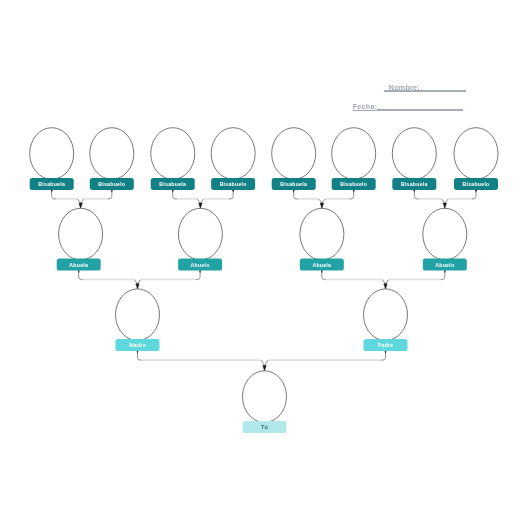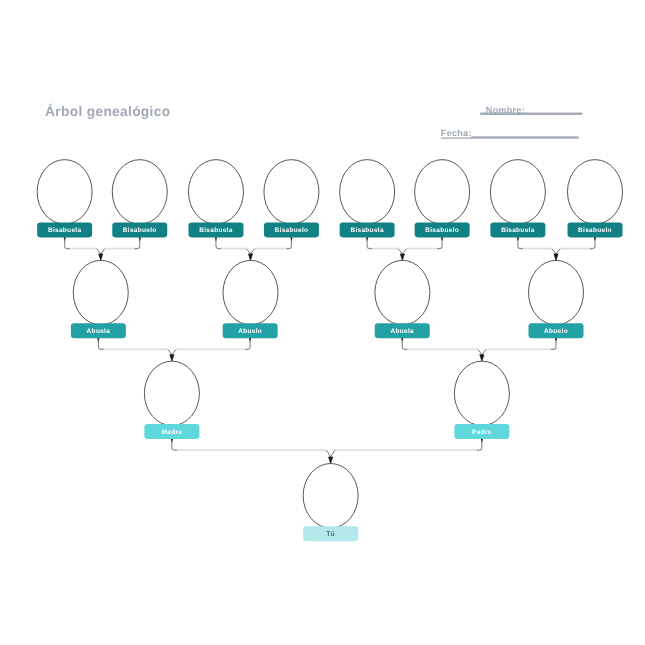--- a/index.html
+++ b/index.html
@@ -12,21 +12,20 @@
   .form-rule{position:absolute;height:1.7px;background:#a6adb7;}
   #nombre-label{left:352.7px;top:83.8px;padding-left:36px;}
   #nombre-rule{left:384px;top:89.9px;width:82px;}
   #fecha-label{left:352.7px;top:102.9px;text-decoration:underline;}
   #fecha-rule{left:377px;top:108.9px;width:86px;}
 </style>
 </head>
 <body>
 
 <div id="root">
-  <div id="page-title">Árbol genealógico</div>
 
   <div class="form-label" id="nombre-label">Nombre:</div>
   <div class="form-rule" id="nombre-rule"></div>
   <div class="form-label" id="fecha-label">Fecha:</div>
   <div class="form-rule" id="fecha-rule"></div>
 
   <svg id="tree" viewBox="0 0 516 516">
       <defs>
         <linearGradient id="fadeDown" x1="0" y1="0" x2="0" y2="1">
           <stop offset="0" stop-color="#3a3a3a"></stop>

